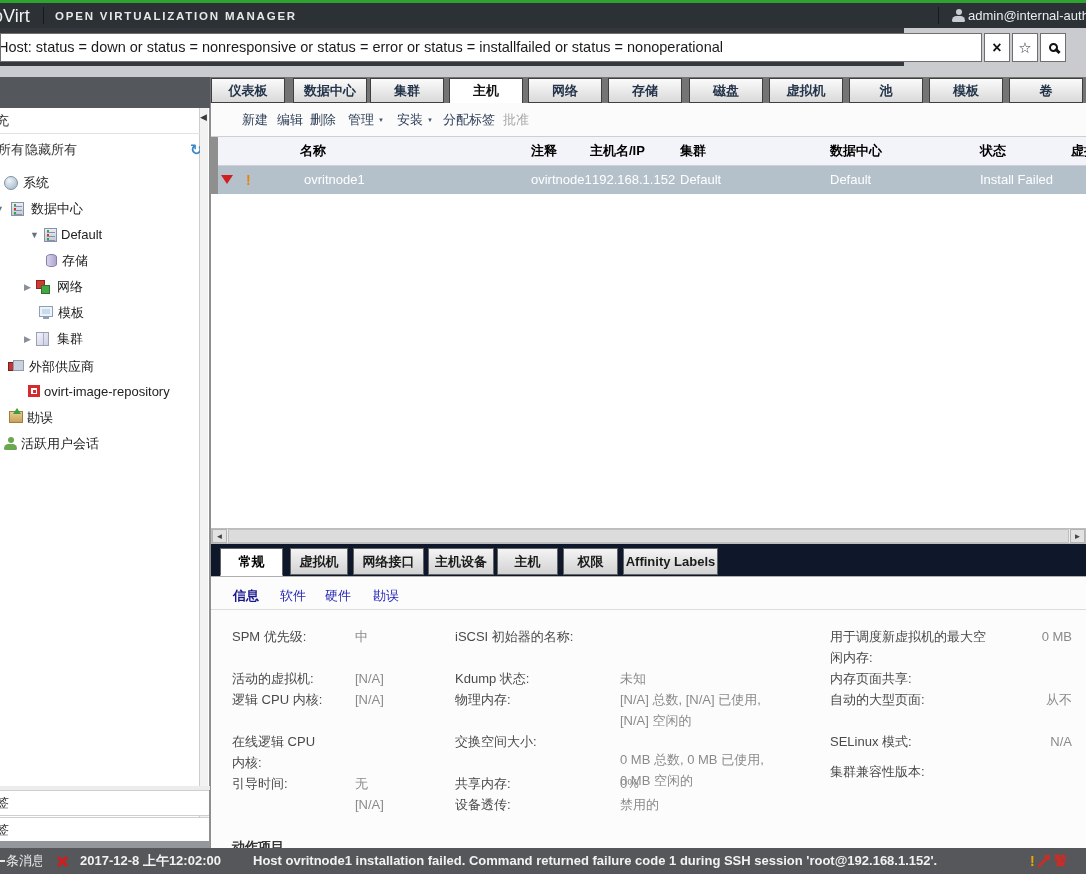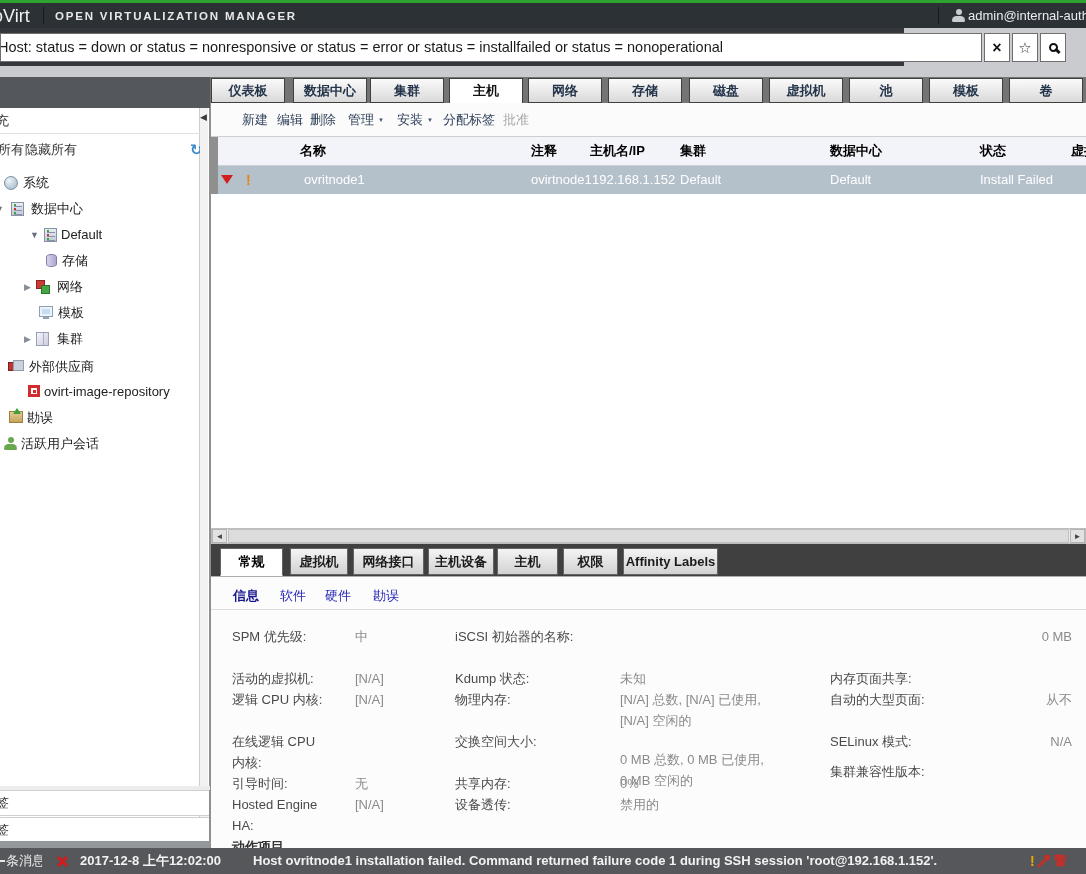--- a/index.html
+++ b/index.html
@@ -55,21 +55,21 @@
   .status-down-icon { position:absolute; left:3px; top:9px; width:0; height:0; border-left:6px solid transparent; border-right:6px solid transparent; border-top:9px solid #d11f1f; }
   .alert-excl { position:absolute; left:28px; top:0; color:#e8820e; font-weight:bold; font-size:14px; line-height:28px; }
   #grid-body { left:211px; top:194px; width:875px; height:334px; background:#fff; }
 
   
   #hscroll { left:211px; top:528px; width:875px; height:16px; background:#ededed; border:1px solid #bdbdbd; }
   .scr-btn { position:absolute; top:0; width:15px; height:14px; background:#e2e2e2; border:1px solid #b3b3b3; font-size:8px; color:#444; text-align:center; line-height:13px; }
   #hthumb { position:absolute; left:16px; top:0; right:16px; height:14px; background:#dcdcdc; border:1px solid #c0c0c0; }
 
   
-  #dtab-strip { left:211px; top:544px; width:875px; height:32px; background:#404040; }
+  #dtab-strip { left:211px; top:544px; width:875px; height:32px; background:#0f172a; }
   .d-tab { position:absolute; top:4px; height:27px; text-align:center; font-size:13px; font-weight:bold; color:#1b1b1b;
     line-height:26px; background:linear-gradient(#f4f4f4,#d2d2d2); border:1px solid #636363; }
   .d-tab.active { background:#fff; color:#000; border-bottom:1px solid #fff; height:28px; }
   #detail { left:211px; top:576px; width:875px; height:272px; background:#fcfcfc; border-top:1px solid #aeaeae; }
   .subtab { position:absolute; top:10px; font-size:13px; color:#2929b8; }
   .subtab.active { font-weight:bold; color:#16168e; }
   #subtab-rule { position:absolute; left:0; top:32px; width:875px; height:1px; background:#dcdcdc; }
   .lbl { position:absolute; font-size:13px; color:#4a4a4a; line-height:21px; }
   .lbl-bold { font-weight:bold; color:#333; }
   .val { position:absolute; font-size:13px; color:#8a8a8a; line-height:21px; }
@@ -242,36 +242,36 @@
 
     <div class="lbl" style="left:21px;top:49px;width:96px">SPM 优先级:</div>
     <div class="val" style="left:144px;top:49px">中</div>
     <div class="lbl" style="left:21px;top:91px;width:96px">活动的虚拟机:</div>
     <div class="val" style="left:144px;top:91px">[N/A]</div>
     <div class="lbl" style="left:21px;top:112px;width:96px">逻辑 CPU 内核:</div>
     <div class="val" style="left:144px;top:112px">[N/A]</div>
     <div class="lbl" style="left:21px;top:154px;width:96px">在线逻辑 CPU 内核:</div>
     <div class="lbl" style="left:21px;top:196px;width:96px">引导时间:</div>
     <div class="val" style="left:144px;top:196px">无</div>
-    <div class="lbl" style="left:21px;top:217px;width:96px">Hosted Engine HA:</div>
     <div class="val" style="left:144px;top:217px">[N/A]</div>
     <div class="lbl lbl-bold" style="left:21px;top:259px">动作项目</div>
 
     <div class="lbl" style="left:244px;top:49px;width:160px">iSCSI 初始器的名称:</div>
     <div class="lbl" style="left:244px;top:91px;width:160px">Kdump 状态:</div>
     <div class="val" style="left:409px;top:91px">未知</div>
     <div class="lbl" style="left:244px;top:112px;width:160px">物理内存:</div>
     <div class="val" style="left:409px;top:112px;width:146px">[N/A] 总数, [N/A] 已使用, [N/A] 空闲的</div>
     <div class="lbl" style="left:244px;top:154px;width:160px">交换空间大小:</div>
     <div class="val" style="left:409px;top:172px;width:146px">0 MB 总数, 0 MB 已使用, 0 MB 空闲的</div>
     <div class="lbl" style="left:244px;top:196px;width:160px">共享内存:</div>
     <div class="val" style="left:409px;top:196px">0%</div>
     <div class="lbl" style="left:244px;top:217px;width:160px">设备透传:</div>
     <div class="val" style="left:409px;top:217px">禁用的</div>
 
+    <div class="lbl" style="left:619px;top:49px;width:162px">用于调度新虚拟机的最大空闲内存:</div>
     <div class="val val-r" style="left:769px;top:49px;width:92px">0 MB</div>
     <div class="lbl" style="left:619px;top:91px;width:162px">内存页面共享:</div>
     <div class="lbl" style="left:619px;top:112px;width:162px">自动的大型页面:</div>
     <div class="val val-r" style="left:769px;top:112px;width:92px">从不</div>
     <div class="lbl" style="left:619px;top:154px;width:162px">SELinux 模式:</div>
     <div class="val val-r" style="left:769px;top:154px;width:92px">N/A</div>
     <div class="lbl" style="left:619px;top:184px;width:162px">集群兼容性版本:</div>
   </div>
 
   <div class="abs" id="sidebar">

